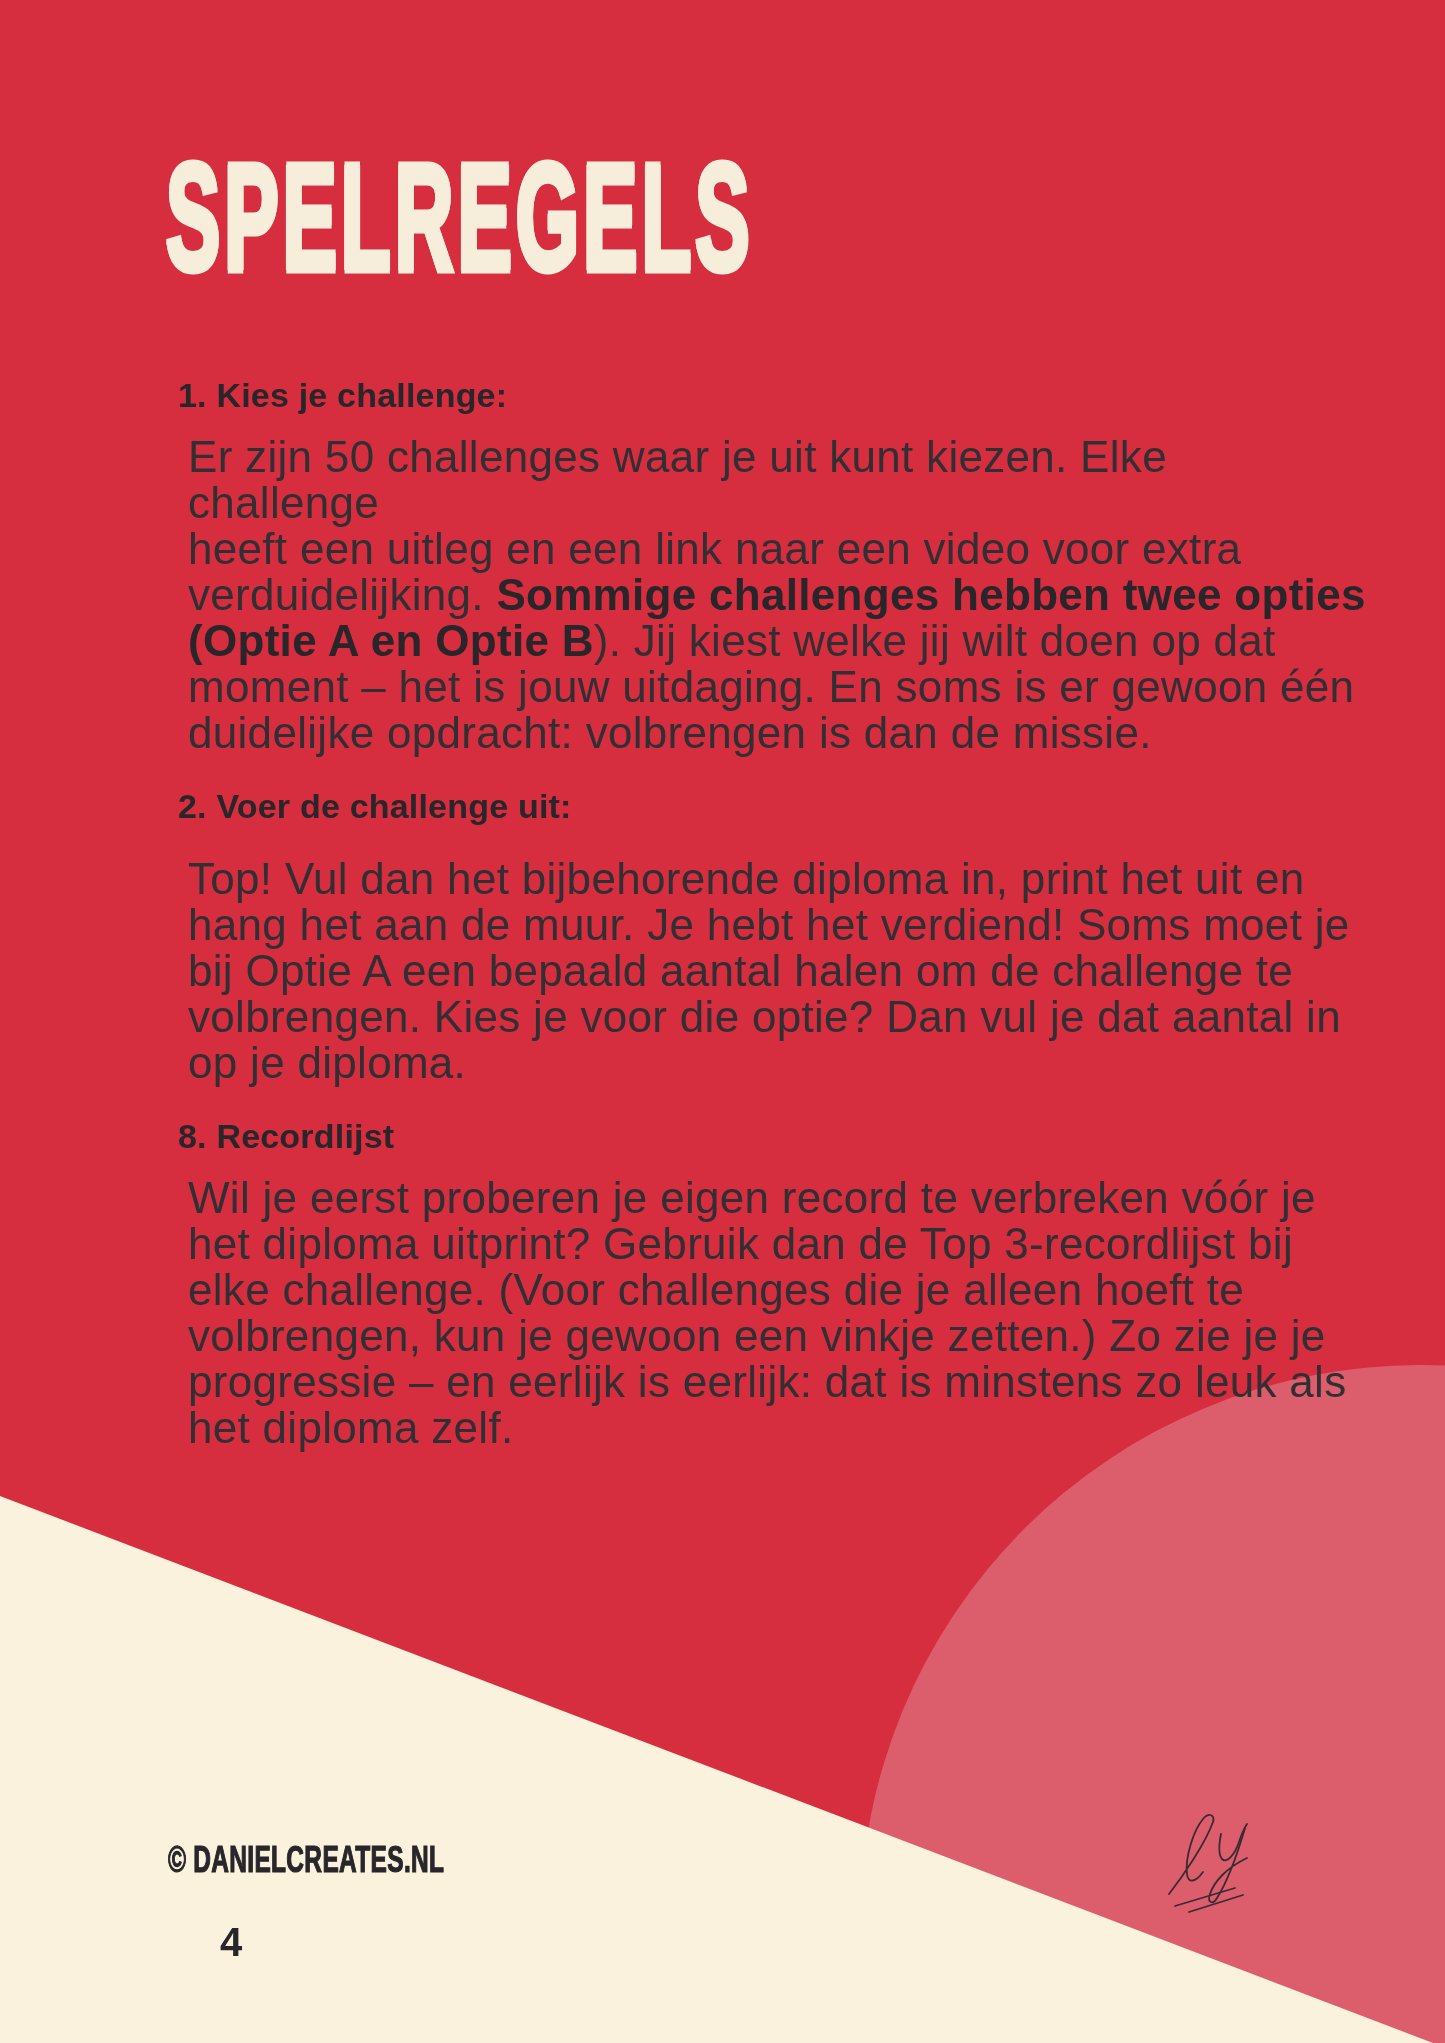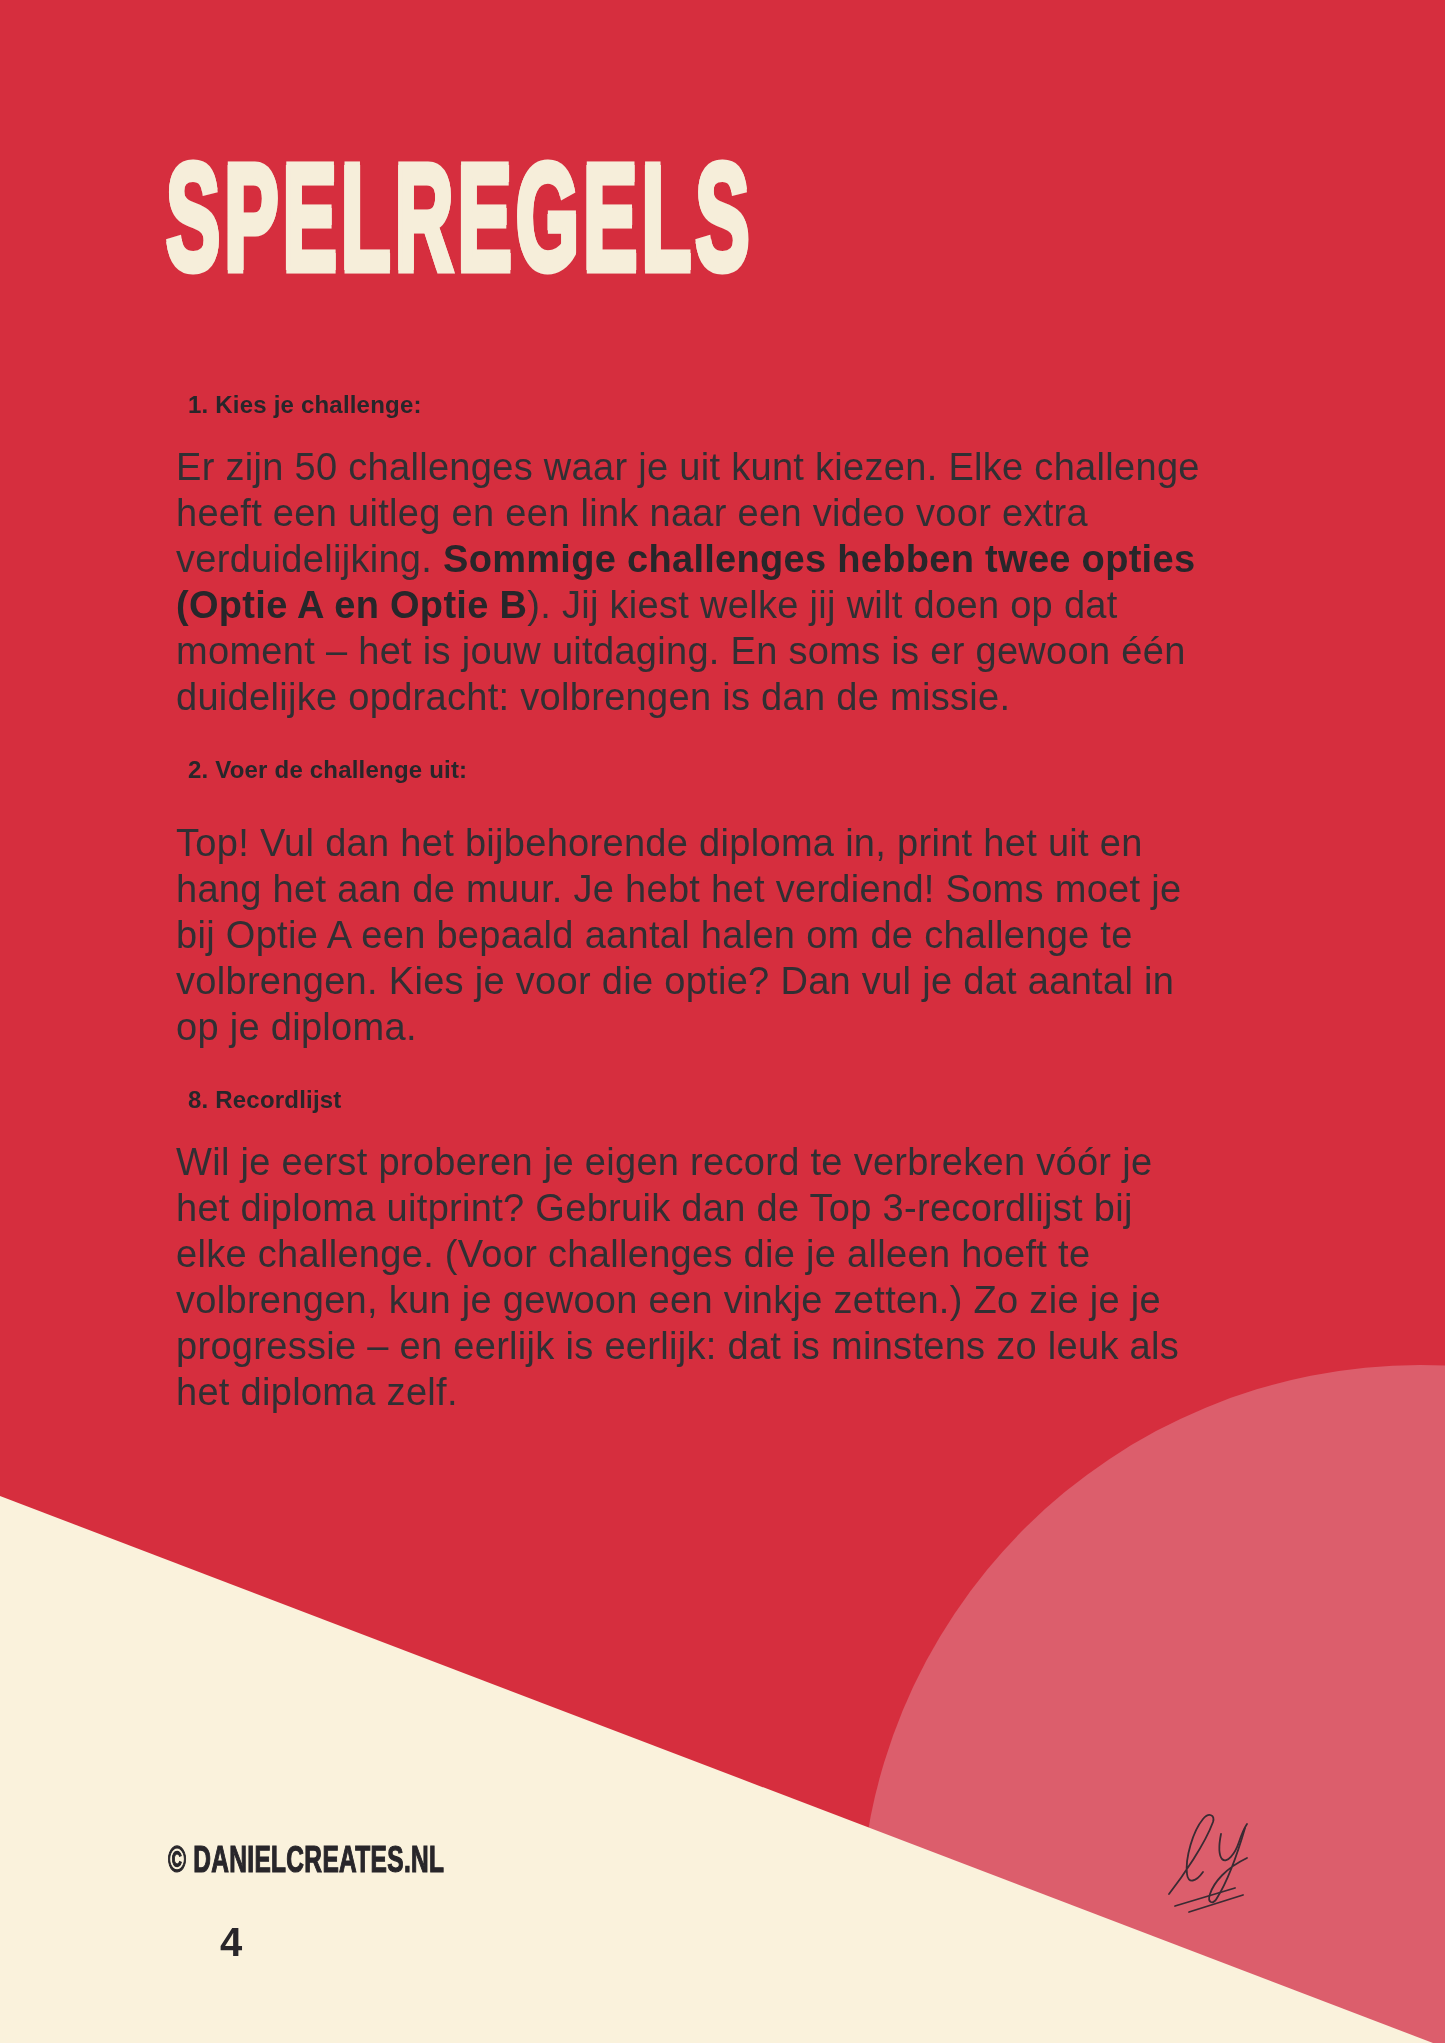--- a/index.html
+++ b/index.html
@@ -47,30 +47,30 @@
   .content {
     position: absolute;
     left: 172px; top: 366px;
     width: 1210px;
     z-index: 5;
     color: var(--text-dark, #312F33);
   }
   .section { margin: 0 0 27px 0; }
   .section:last-child { margin-bottom: 0; }
   .heading {
-    margin: 16px;
-    font-size: 24px;
+    margin: 6px;
+    font-size: 34px;
     line-height: 46px;
     font-weight: 700;
     letter-spacing: 0.2px;
     color: var(--heading-dark, #28262A);
   }
   .body {
-    margin: 4px;
-    font-size: 38px;
+    margin: 16px;
+    font-size: 44px;
     line-height: 46px;
     letter-spacing: 0.3px;
     white-space: pre-line;
   }
   .body b { font-weight: 700; color: var(--heading-dark, #28262A); }
   .footer {
     position: absolute;
     left: 168px; top: 1842px;
     z-index: 5;
     color: var(--heading-dark, #28262A);

